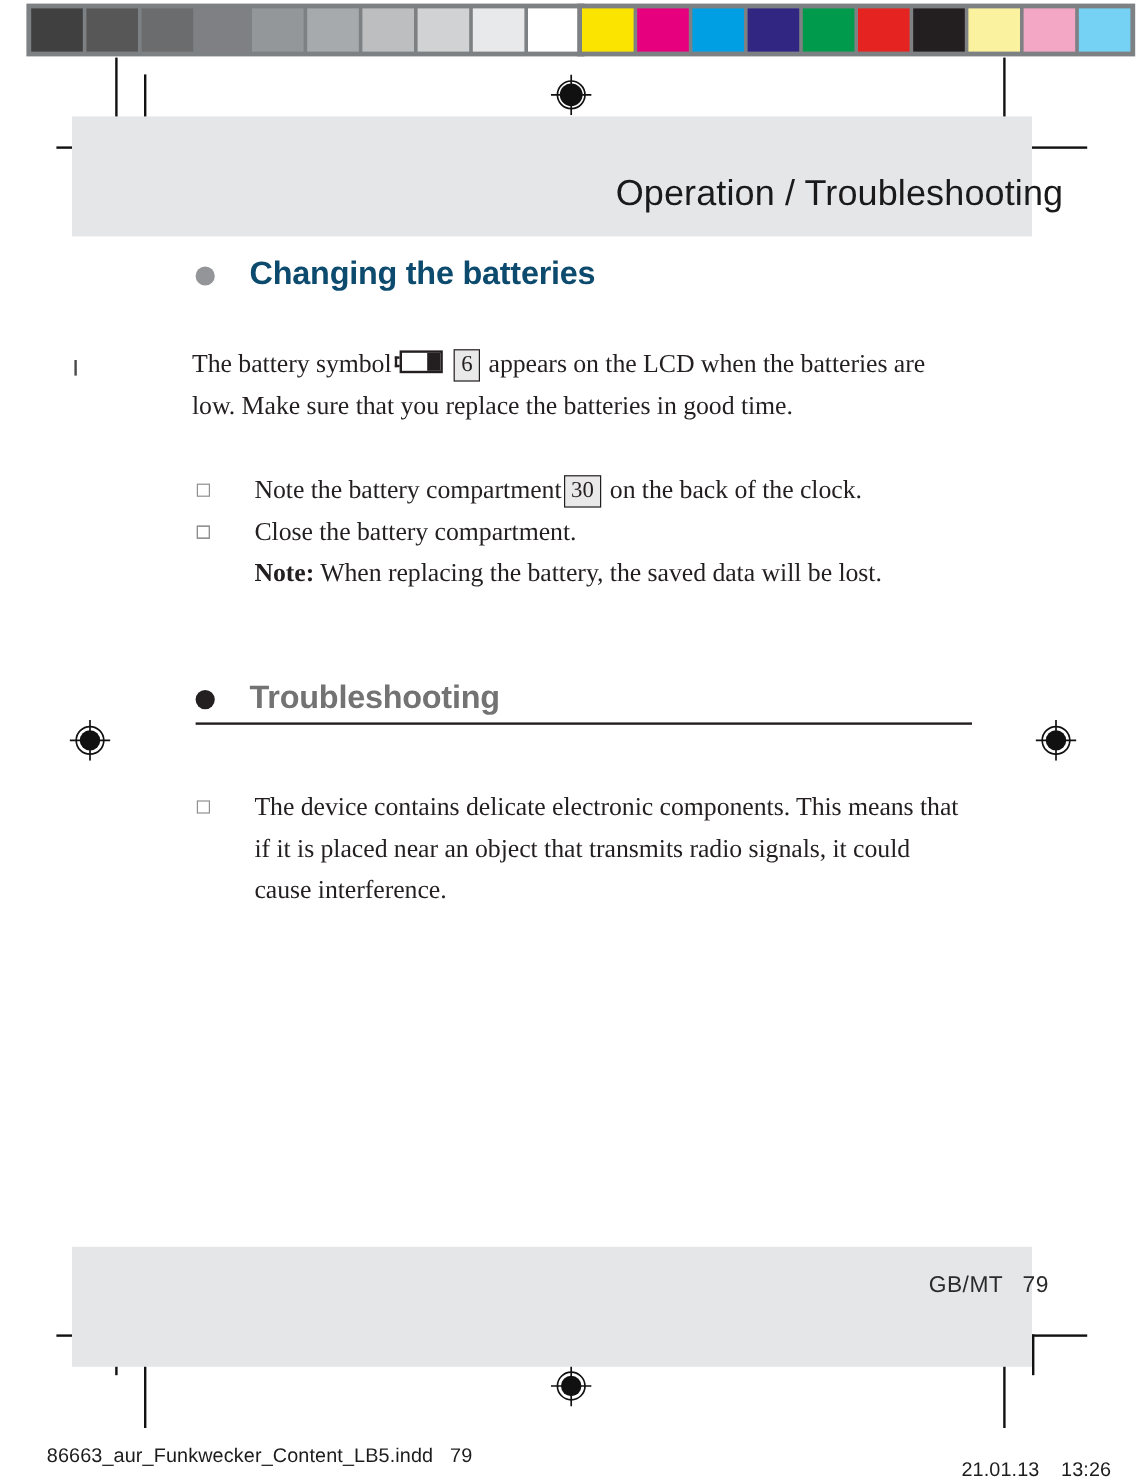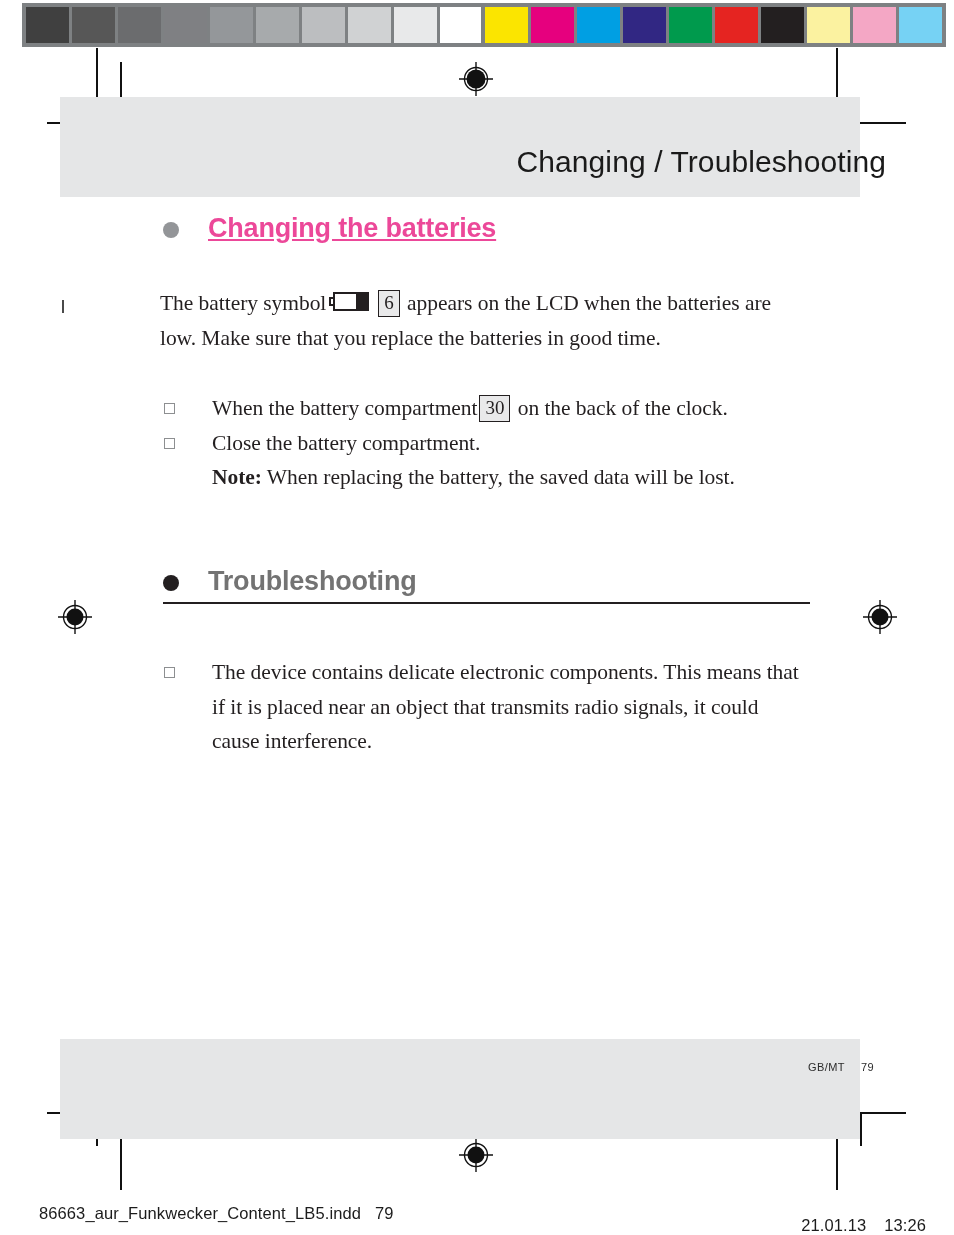--- a/index.html
+++ b/index.html
@@ -34,37 +34,37 @@
 
   #header-title {
     position: absolute; right: 68px; top: 145px;
     font-size: 30px; color: #1a1a1a; letter-spacing: .1px;
     font-family: "Liberation Sans", sans-serif;
     white-space: nowrap;
   }
 
   #footer-text {
     position: absolute; right: 80px; top: 1061px;
-    font-size: 11px; color: #2b2b2b; letter-spacing: .4px; white-space: nowrap;
+    font-size: 19px; color: #2b2b2b; letter-spacing: .4px; white-space: nowrap;
   }
   #footer-text .pg { margin-left: 16px; }
 
   
   #content { position: absolute; left: 160px; top: 212px; width: 650px; }
 
   .h2 {
     position: relative;
     font-size: 27px; font-weight: bold; letter-spacing: -.2px;
     padding-left: 48px; line-height: 1.2;
   }
   .h2 .dot {
     position: absolute; left: 3px; top: 10px;
     width: 16px; height: 16px; border-radius: 50%;
   }
-  .h2.gray { color: #ec4899; text-decoration: underline; }
+  .h2.gray { color: #0c4a6e; }
   .h2.gray .dot { background: #939598; }
   .h2.black { color: #737373; }
   .h2.black .dot { background: #231f20; }
   .h2.black .rule {
     position: absolute; left: 3px; right: 0; bottom: -7px; height: 2px; background: #231f20;
   }
 
   p.body, li.body {
     font-size: 21.5px; line-height: 34.5px; color: #231f20; letter-spacing: -.05px; font-family: Liberation Serif, serif;
   }
@@ -197,42 +197,42 @@
   <div class="cmark v" style="left:120px; top:1118px; height:72px;"></div>
   <div class="cmark v" style="left:96px;  top:1112px; height:34px;"></div>
 
   <div class="cmark h" style="left:858px; top:1112px; width:48px;"></div>
   <div class="cmark v" style="left:836px; top:1118px; height:72px;"></div>
   <div class="cmark v" style="left:860px; top:1112px; height:34px;"></div>
 
   <div id="margin-tick"></div>
 
   <div class="band" id="header-band"></div>
-  <div id="header-title">Changing / Troubleshooting</div>
+  <div id="header-title">Operation / Troubleshooting</div>
 
   <div id="content">
 
     <h2 class="h2 gray">
       <span class="dot"></span>
       <span>Changing the batteries</span>
     </h2>
 
     <p class="body" id="intro-para">
       <span>The battery symbol</span><span class="batt">
         <span class="nub"></span>
         <span class="body-r"></span>
         <span class="fill"></span>
       </span><span class="refbox">6</span>
       <span>appears on the LCD when the batteries are low. Make sure that you replace the batteries in good time.</span>
     </p>
 
     <ul class="checklist">
       <li class="body">
         <span class="sq"></span>
-        <span>When the battery compartment</span><span class="refbox">30</span>
+        <span>Note the battery compartment</span><span class="refbox">30</span>
         <span>on the back of the clock.</span>
       </li>
       <li class="body">
         <span class="sq"></span>
       </li>
       <li class="body">
         <span class="sq"></span>
         <span>Close the battery compartment.</span><br>
         <b class="note">Note:</b>
         <span>When replacing the battery, the saved data will be lost.</span>

